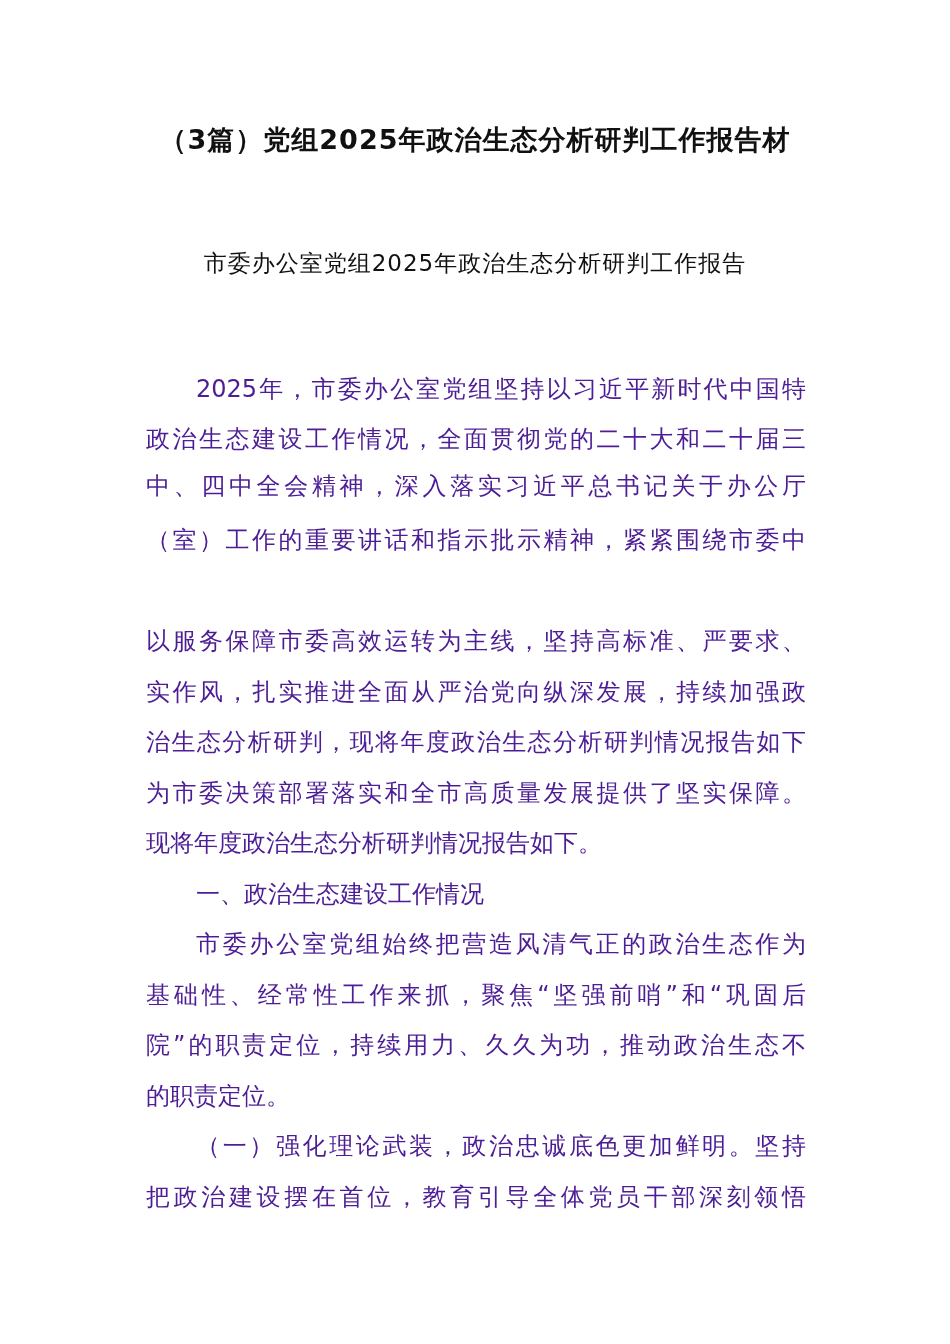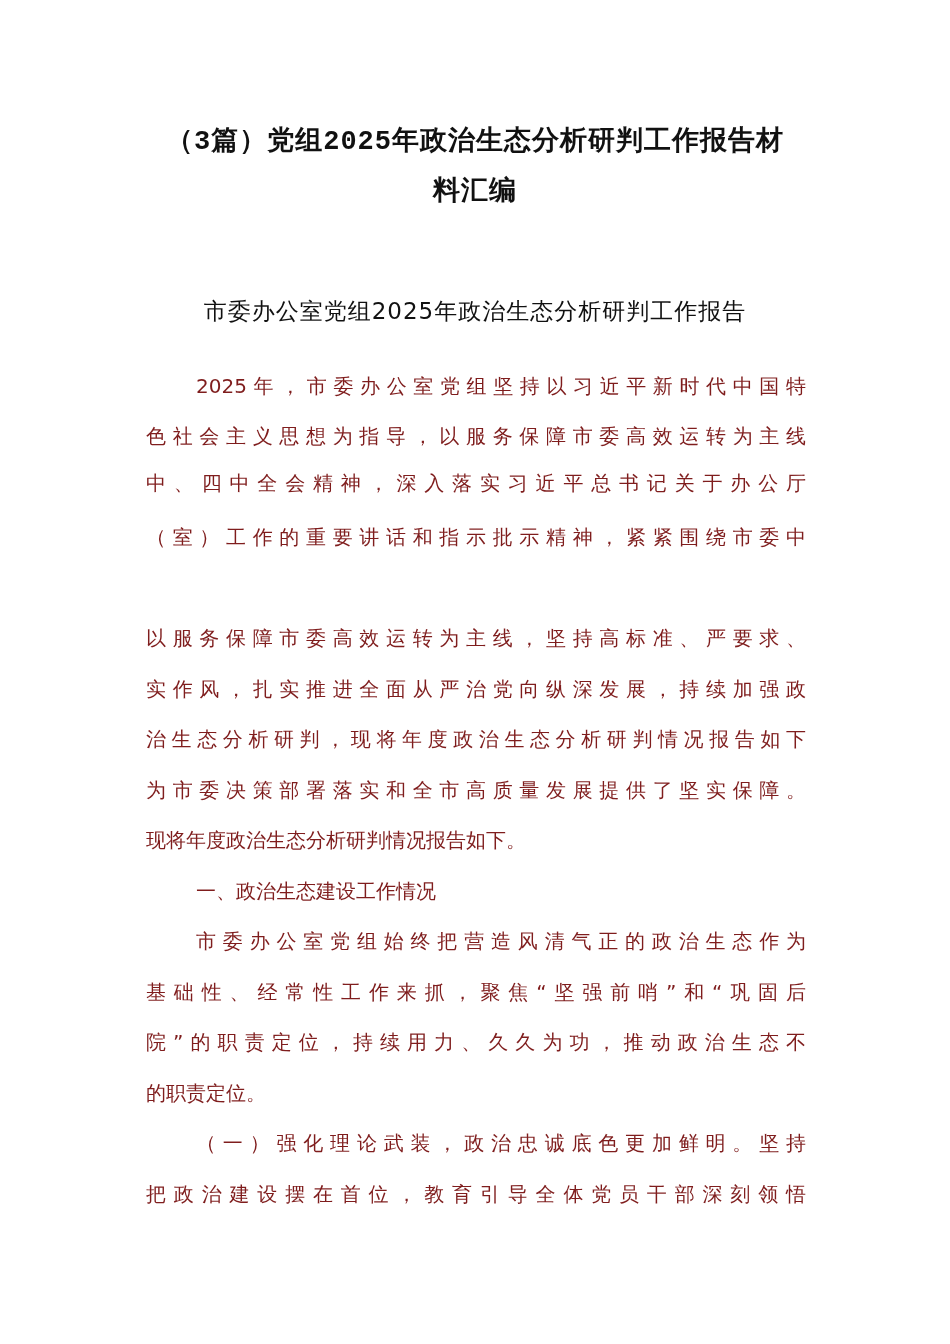--- a/index.html
+++ b/index.html
@@ -1,39 +1,38 @@
 <!DOCTYPE html>
 <html><head>
 <meta charset="utf-8">
 <style>
   html, body { margin: 0; padding: 0; background: #ffffff; }
   body { width: 950px; height: 1344px; overflow: hidden; position: relative;
          font-family: "DejaVu Sans", "Liberation Sans", sans-serif; color: #111; }
   .page { position: absolute; left: 0; top: 0; width: 950px; height: 1344px; background: #fff; }
   .title { position: absolute; left: 130px; width: 690px; text-align: center;
-           font-size: 27px; font-weight: bold; letter-spacing: 1px; color: #111; font-family: Liberation Mono, monospace; }
+           font-size: 27px; font-weight: bold; letter-spacing: 1px; color: #111; }
   .title.l1 { top: 122px; }
   .title.l2 { top: 172px; }
   .subtitle { position: absolute; left: 130px; width: 690px; top: 248px; text-align: center;
-              font-size: 23px; letter-spacing: 1px; color: #111; margin-top: 48px; }
-  .body-line { position: absolute; left: 146px; width: 660px; font-size: 20px;
-               white-space: nowrap; color: #7f1d1d; text-align: justify; text-align-last: justify; }
+              font-size: 23px; letter-spacing: 1px; color: #111; }
+  .body-line { position: absolute; left: 146px; width: 660px; font-size: 24px;
+               white-space: nowrap; color: #4c1d95; text-align: justify; text-align-last: justify; }
   .body-line.last { text-align-last: left; }
   .body-line.indent { left: 196px; width: 610px; }
 </style>
 </head>
 <body>
 
 <div class="page">
   <div class="title l1">（3篇）党组2025年政治生态分析研判工作报告材</div>
-  <div class="title l2">料汇编</div>
   <div class="subtitle">市委办公室党组2025年政治生态分析研判工作报告</div>
 
   <div class="body-line indent" style="top:373px">2025年，市委办公室党组坚持以习近平新时代中国特</div>
-  <div class="body-line" style="top:423px">色社会主义思想为指导，以服务保障市委高效运转为主线</div>
+  <div class="body-line" style="top:423px">政治生态建设工作情况，全面贯彻党的二十大和二十届三</div>
   <div class="body-line" style="top:470px">中、四中全会精神，深入落实习近平总书记关于办公厅</div>
   <div class="body-line" style="top:524px">（室）工作的重要讲话和指示批示精神，紧紧围绕市委中</div>
   <div class="body-line" style="top:676px">实作风，扎实推进全面从严治党向纵深发展，持续加强政</div>
   <div class="body-line" style="top:625px">以服务保障市委高效运转为主线，坚持高标准、严要求、</div>
   <div class="body-line" style="top:726px">治生态分析研判，现将年度政治生态分析研判情况报告如下</div>
   <div class="body-line" style="top:777px">为市委决策部署落实和全市高质量发展提供了坚实保障。</div>
   <div class="body-line last" style="top:827px">现将年度政治生态分析研判情况报告如下。</div>
 
   <div class="body-line indent last" style="top:878px">一、政治生态建设工作情况</div>
 

